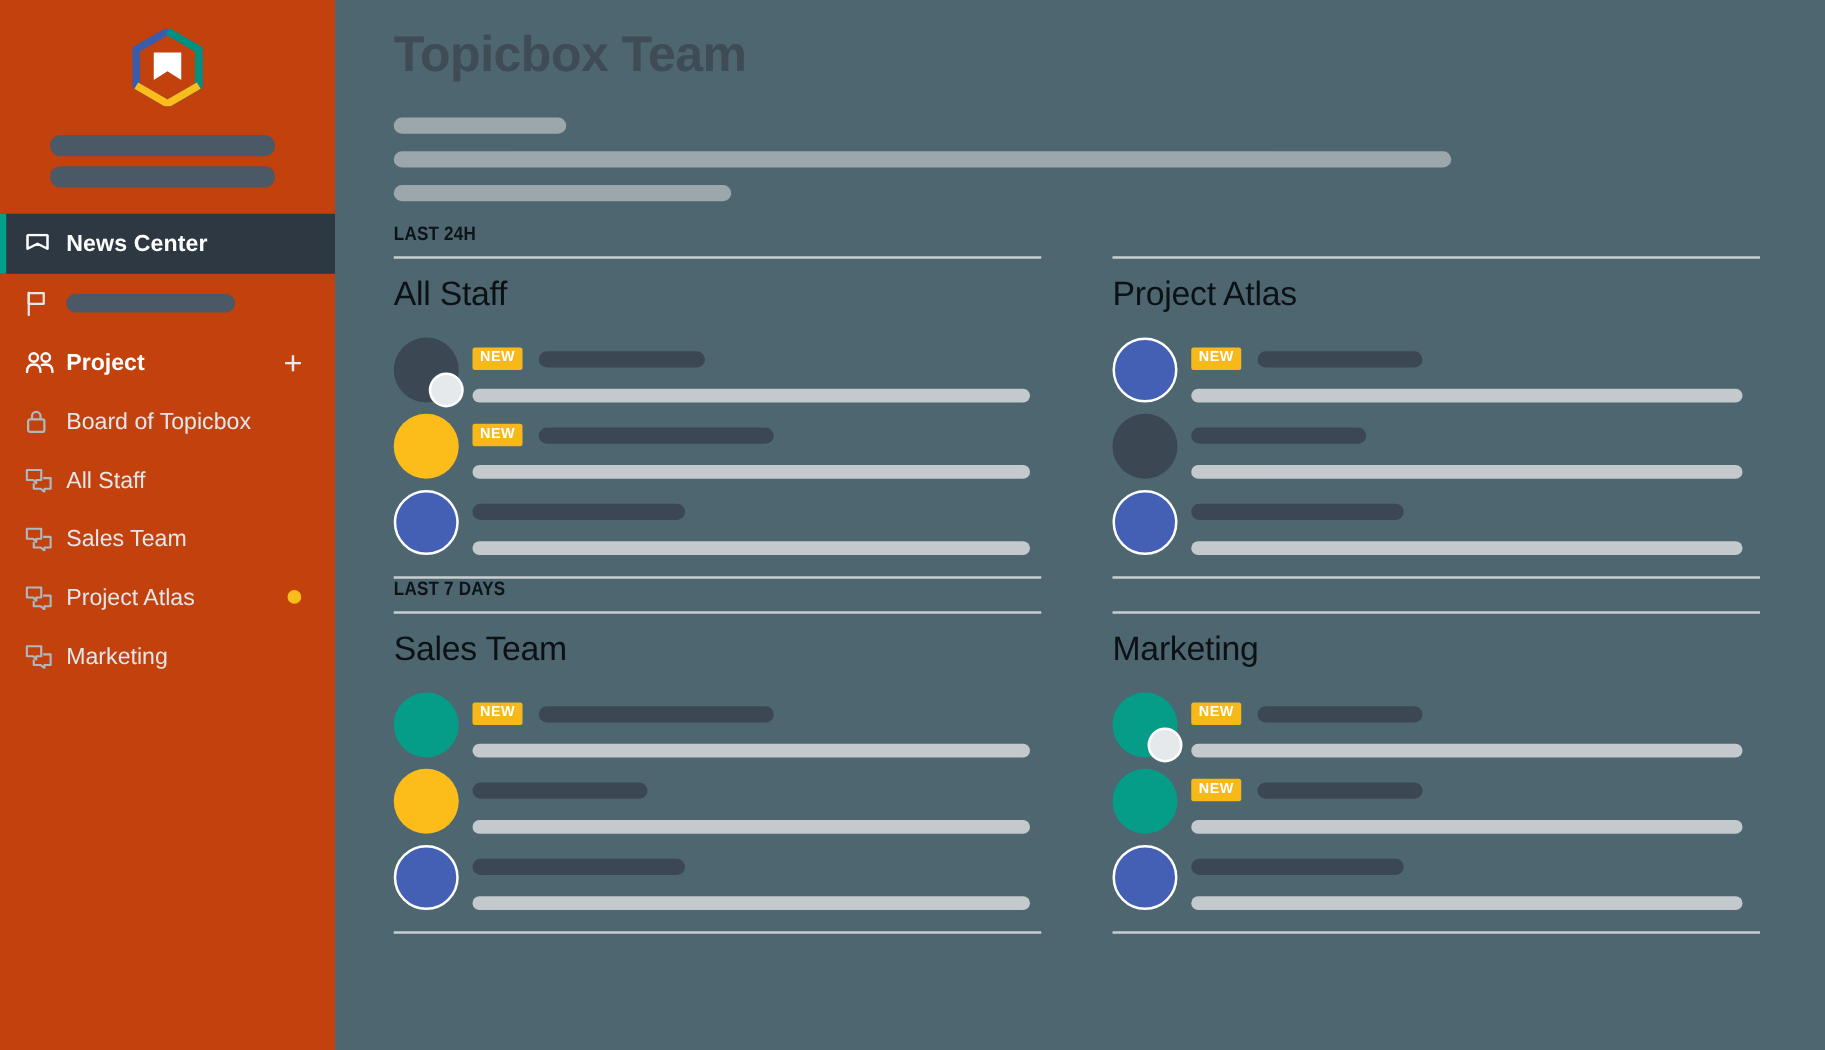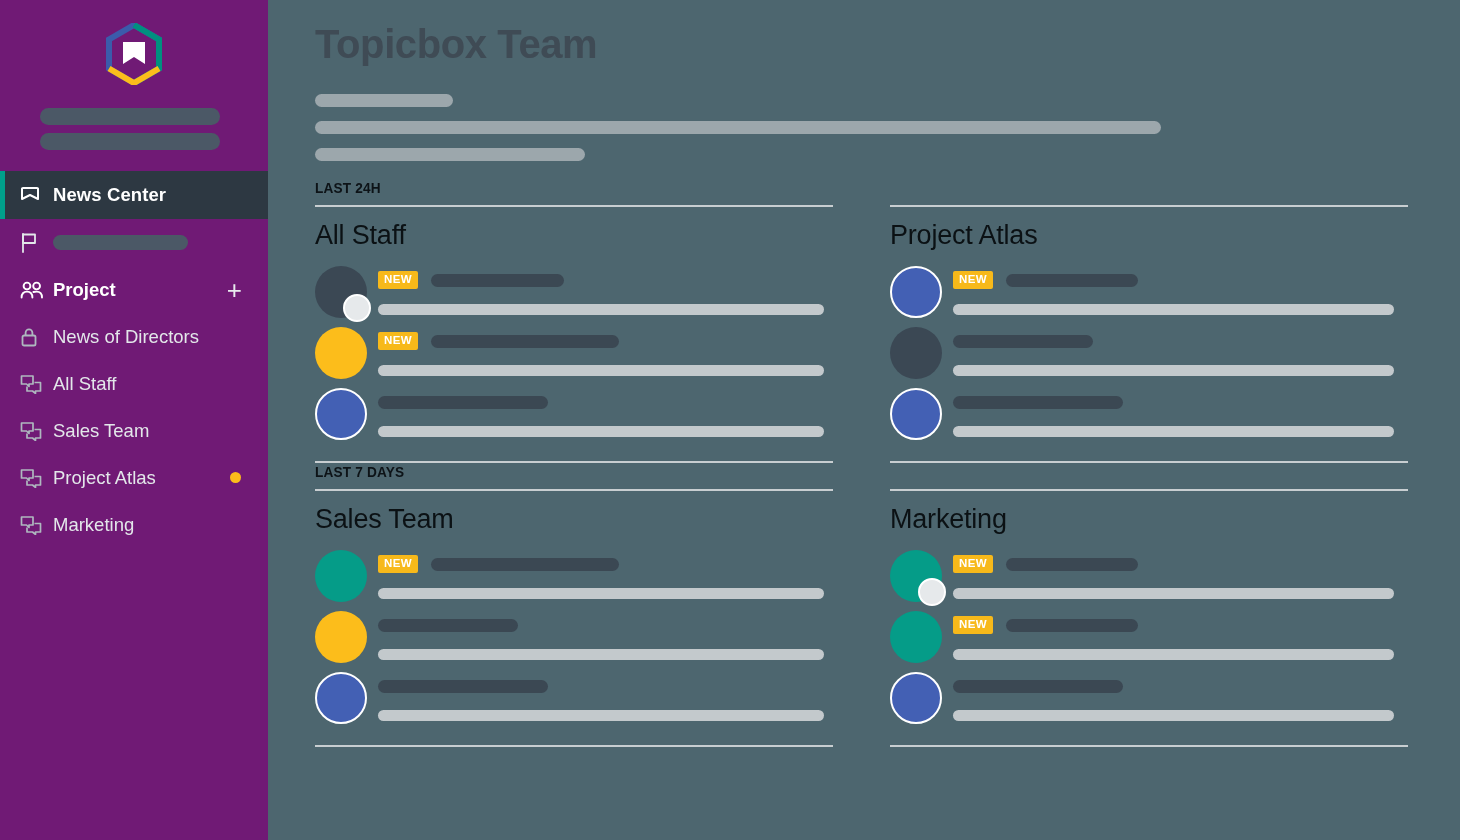--- a/index.html
+++ b/index.html
@@ -16,21 +16,21 @@
     height: 840px;
     display: flex;
     background: #4d666f;
     position: relative;
   }
 
   
   #sidebar {
     width: 268px;
     height: 840px;
-    background: #701a75;
+    background: #c2410c;
     flex: 0 0 268px;
     position: relative;
     overflow: hidden;
   }
 
   .logo-wrap {
     height: 108px;
     display: flex;
     align-items: center;
     justify-content: center;
@@ -174,21 +174,21 @@
     font-weight: normal;
     color: #0b1114;
     letter-spacing: -0.2px;
     margin-bottom: 10px;
     line-height: 1.15;
   }
 
   
   .row {
     display: flex;
-    align-items: center;
+    align-items: flex-end;
     height: 61px;
     position: relative;
   }
   .av-col {
     width: 52px;
     flex: 0 0 52px;
     position: relative;
     height: 52px;
   }
   .avatar {
@@ -298,21 +298,21 @@
       <span class="plus">+</span>
     </div>
 
     <div class="nav-row">
       <span class="ico">
         <svg width="18" height="20" viewBox="0 0 18 20">
           <rect x="2.5" y="8.5" width="13" height="10" rx="1.6" fill="none" stroke="#aeb8bf" stroke-width="1.8"></rect>
           <path d="M5.6,8.5 L5.6,5.8 A3.4,3.4 0 0 1 12.4,5.8 L12.4,8.5" fill="none" stroke="#aeb8bf" stroke-width="1.8"></path>
         </svg>
       </span>
-      <span class="lbl">News of Directors</span>
+      <span class="lbl">Board of Topicbox</span>
     </div>
 
     <div class="nav-row">
       <span class="ico">
         <svg width="22" height="20" viewBox="0 0 22 20">
           <path d="M1.5,2 L13,2 L13,10 L9,10 L9,12.5 L6.5,10 L1.5,10 Z" fill="none" stroke="#aeb8bf" stroke-width="1.7" stroke-linejoin="round"></path>
           <path d="M7,12.5 L7,17 L12.5,17 L15.5,19.5 L15.5,17 L20.5,17 L20.5,8.5 L14.5,8.5" fill="none" stroke="#aeb8bf" stroke-width="1.7" stroke-linejoin="round"></path>
         </svg>
       </span>
       <span class="lbl">All Staff</span>

